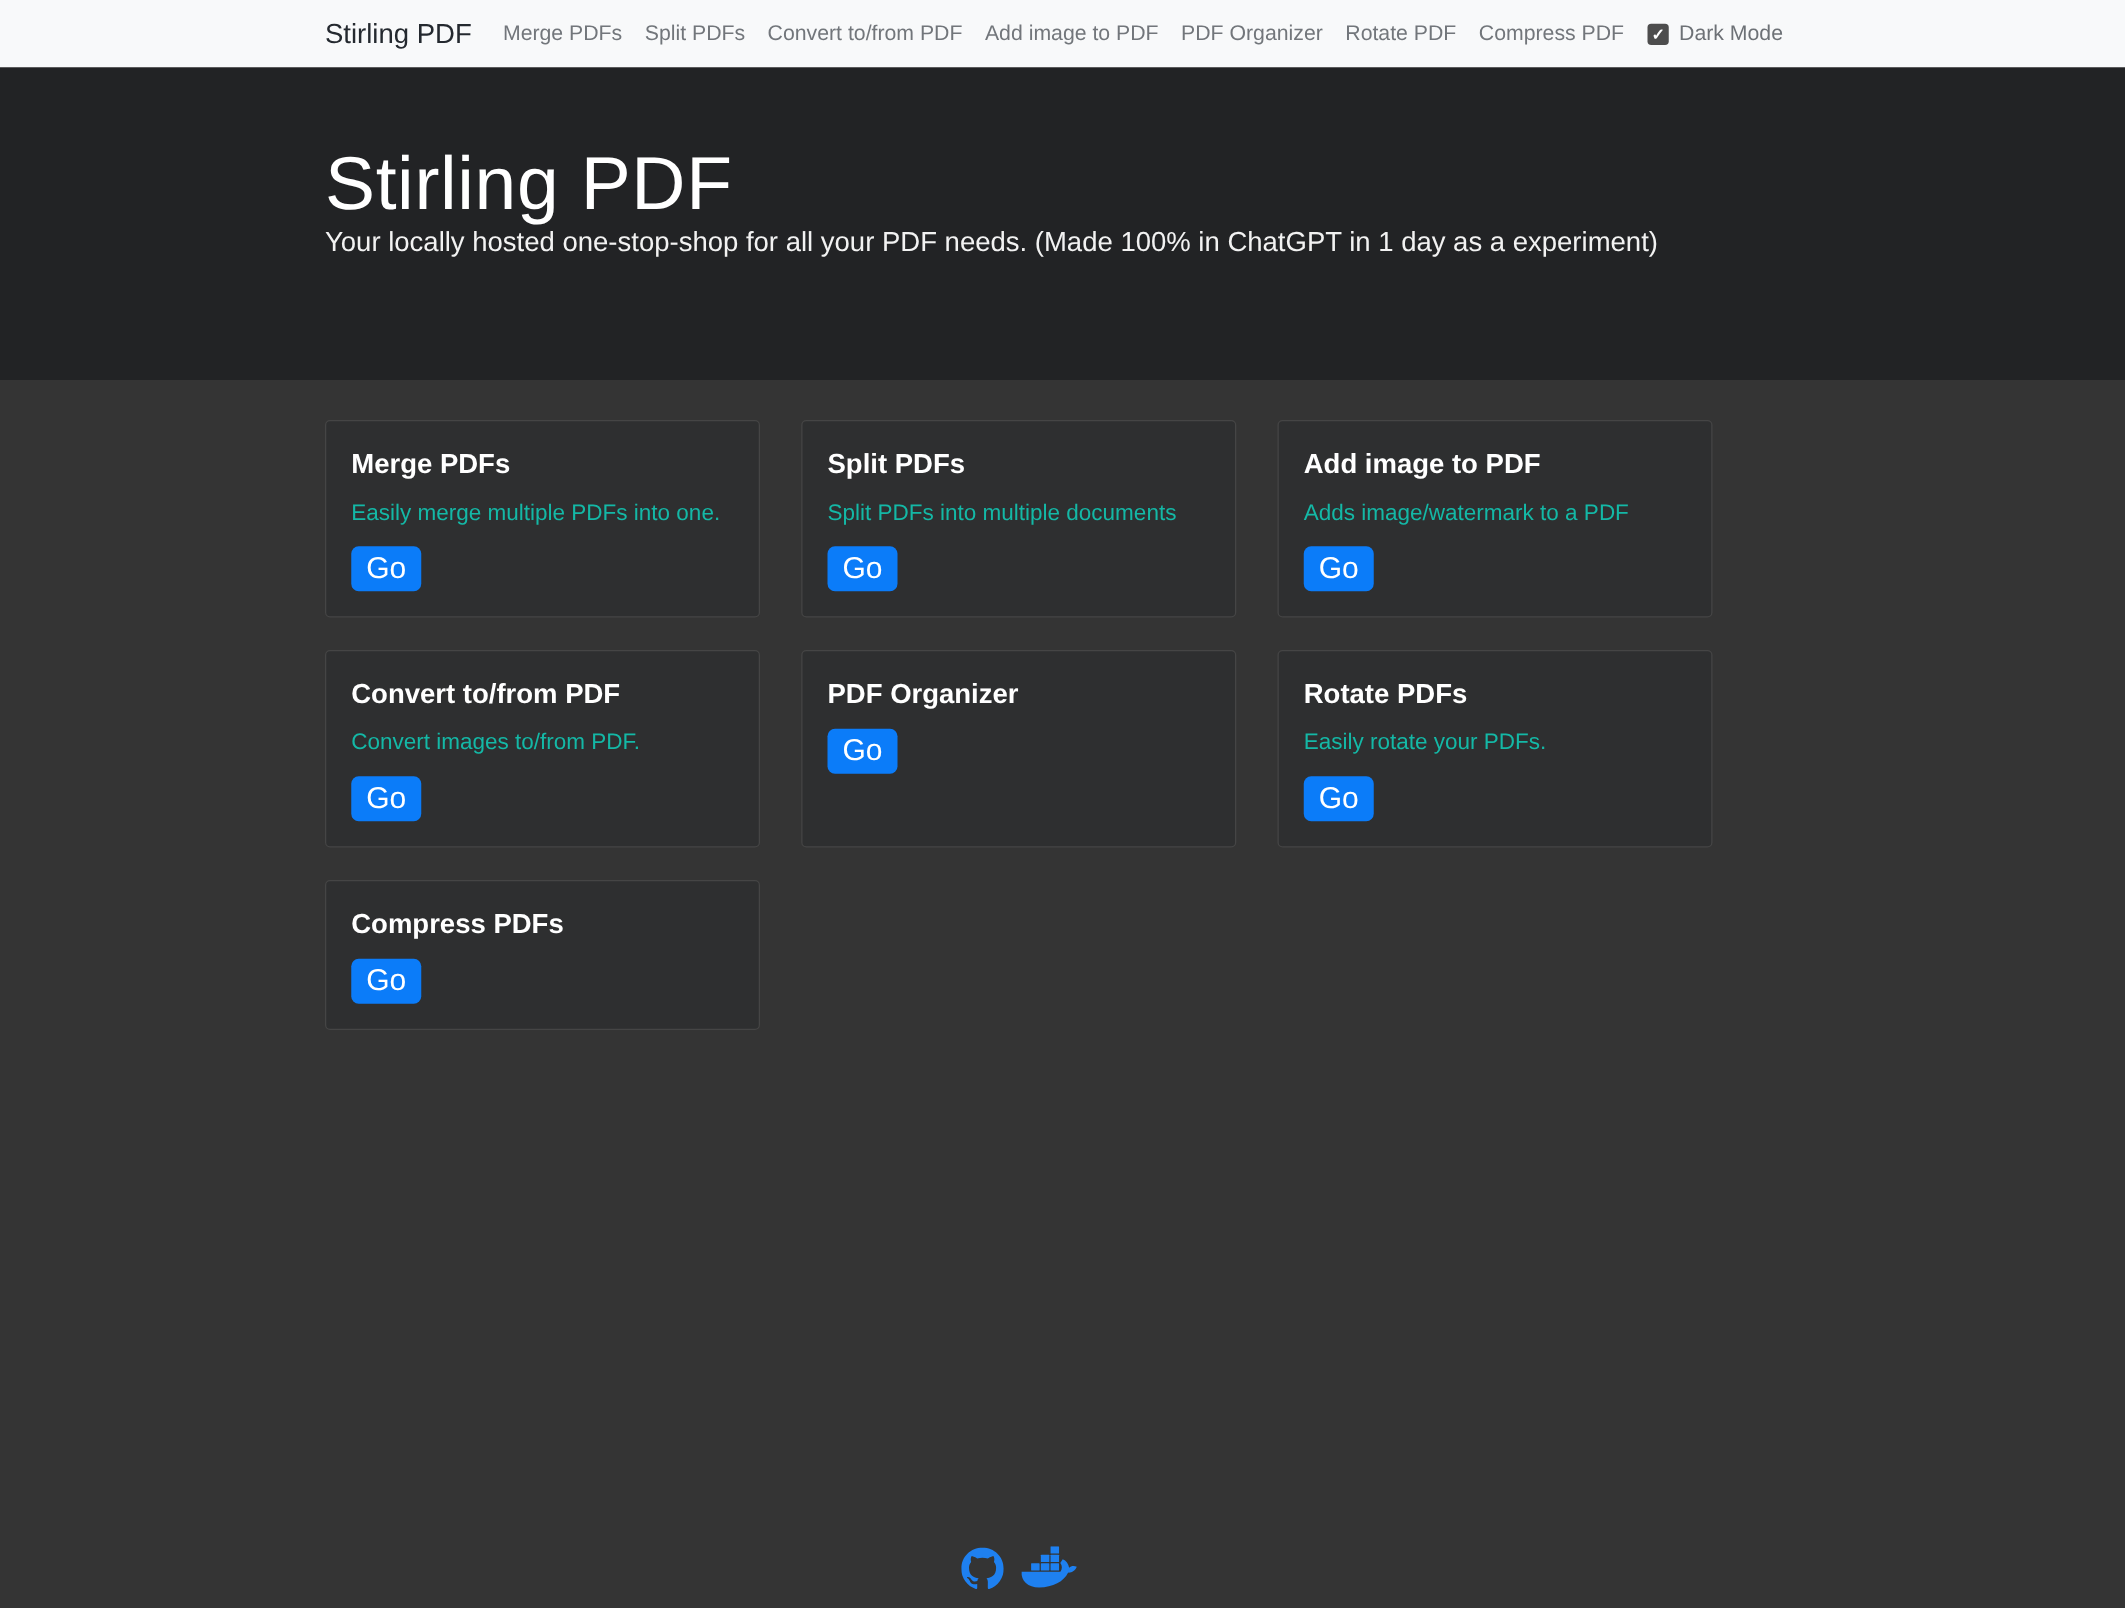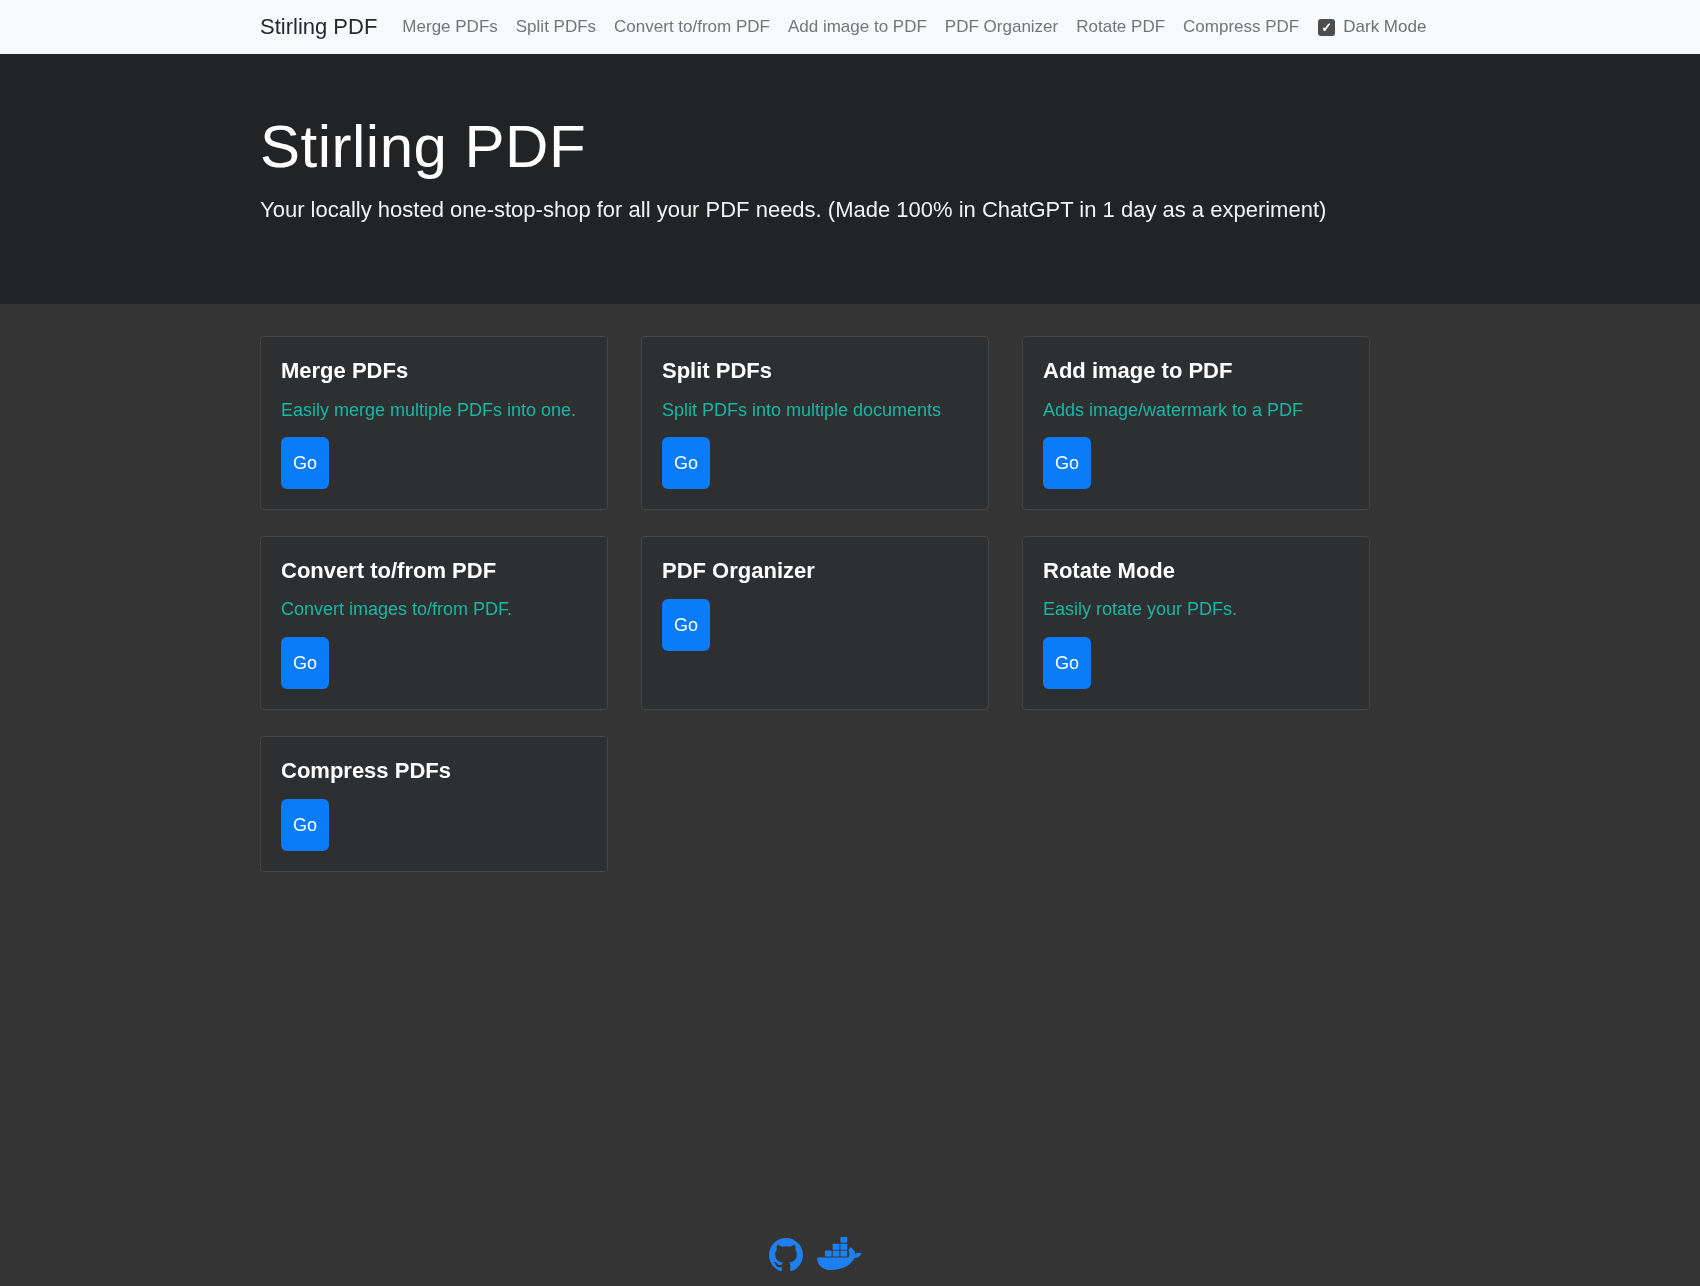--- a/index.html
+++ b/index.html
@@ -71,21 +71,21 @@
     flex: 0 0 auto;
   }
   .hero h1 {
     margin: 0;
     font-size: 60px;
     font-weight: 300;
     color: #ffffff;
     letter-spacing: 0.5px;
   }
   .hero p {
-    margin: 16px 0 0 0;
+    margin: 0 0 0 0;
     font-size: 22px;
     font-weight: 300;
     color: #f2f2f2;
   }
 
   
   .grid {
     margin: 32px 0 0 260px;
     width: 1110px;
     display: flex;
@@ -115,24 +115,24 @@
     line-height: 1.35;
     color: #14b8a6;
   }
   .go-btn {
     display: inline-block;
     margin-top: 15px;
     background: #0b7cf9;
     color: #ffffff;
     border: none;
     border-radius: 6px;
-    font-size: 18px;
+    font-size: 24px;
     font-family: "Liberation Sans", sans-serif;
     line-height: 36px;
-    height: 52px;
+    height: 36px;
     padding: 0 12px;
     cursor: pointer;
   }
 
   
   .footer {
     margin-top: auto;
     margin-left: 260px;
     width: 1110px;
     padding-bottom: 14px;
@@ -194,21 +194,21 @@
     <p class="card-desc">Convert images to/from PDF.</p>
     <button class="go-btn">Go</button>
   </section>
 
   <section class="card">
     <h3 class="card-title">PDF Organizer</h3>
     <button class="go-btn">Go</button>
   </section>
 
   <section class="card">
-    <h3 class="card-title">Rotate Mode</h3>
+    <h3 class="card-title">Rotate PDFs</h3>
     <p class="card-desc">Easily rotate your PDFs.</p>
     <button class="go-btn">Go</button>
   </section>
 
   <section class="card">
     <h3 class="card-title">Compress PDFs</h3>
     <button class="go-btn">Go</button>
   </section>
 
 </main>

